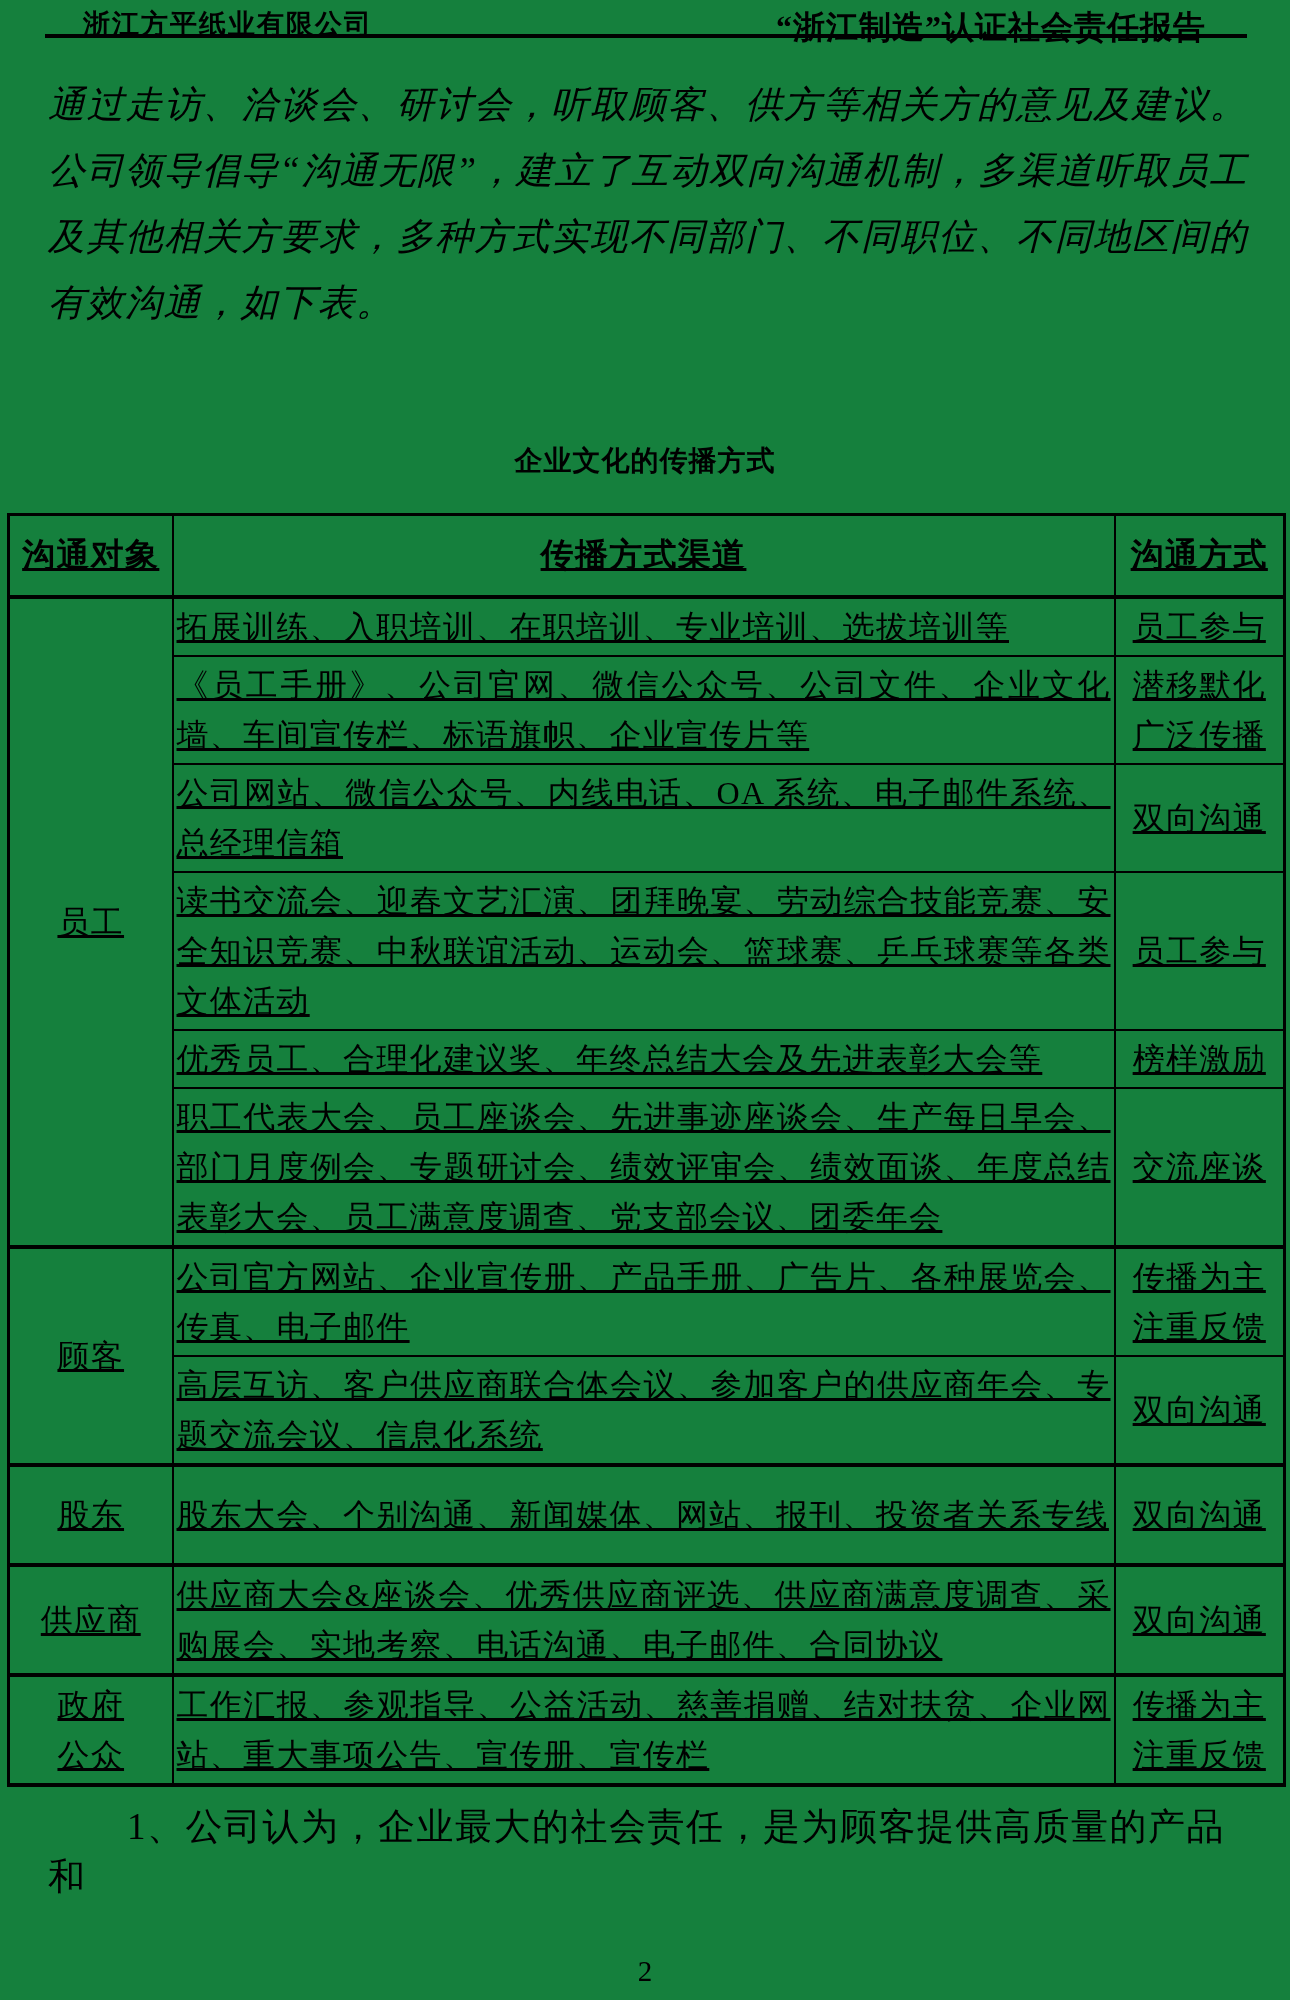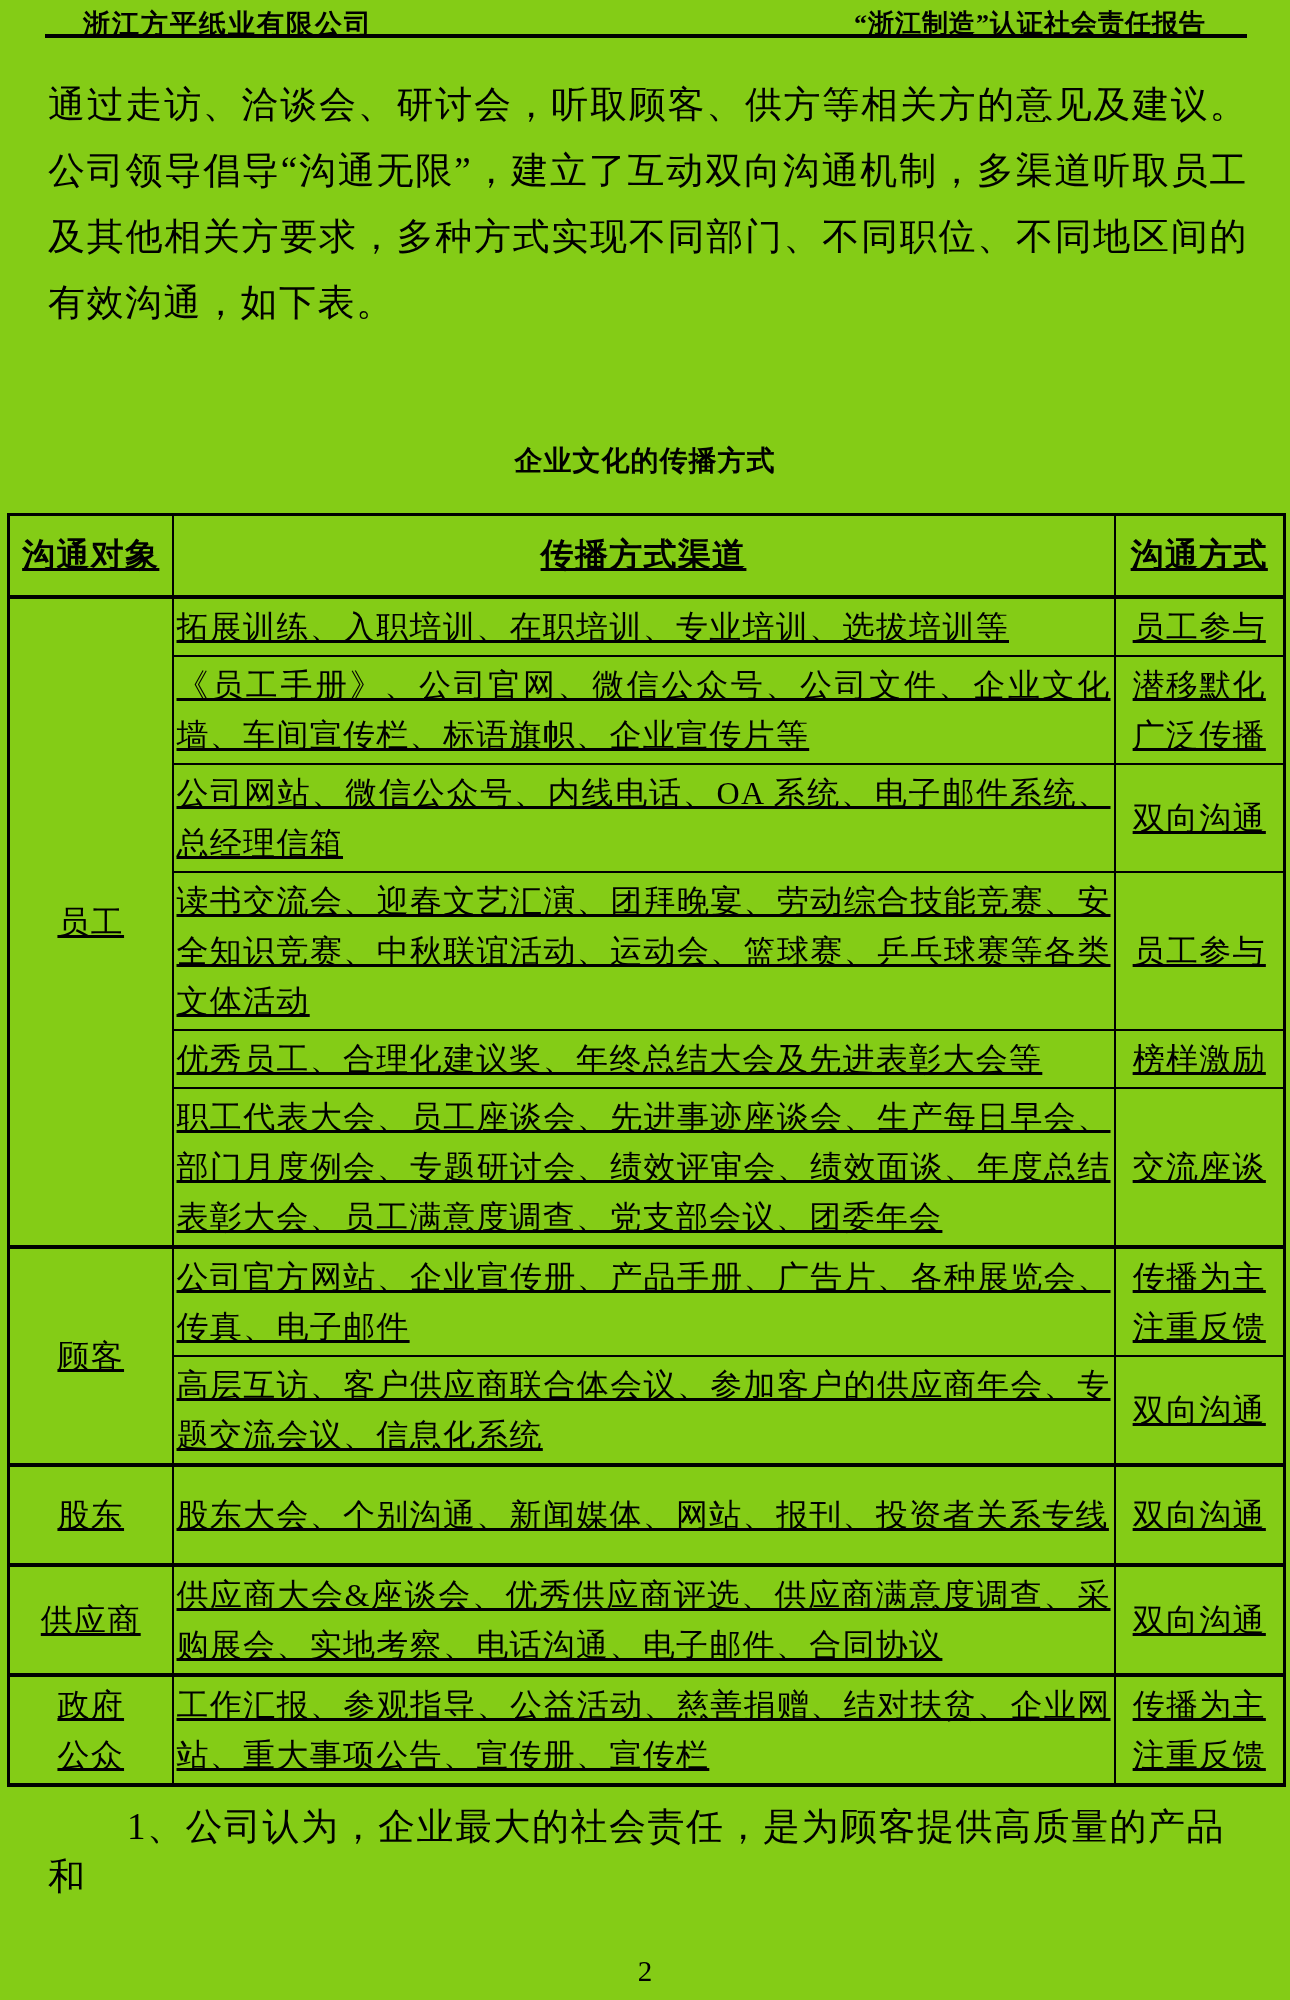--- a/index.html
+++ b/index.html
@@ -1,26 +1,26 @@
 <!DOCTYPE html>
 <html><head>
 <meta charset="utf-8">
 <style>
   html,body{margin:0;padding:0;background:#fff;}
   .page{
-    position:relative;width:1290px;height:2000px;background:#84cc16;
+    position:relative;width:1290px;height:2000px;background:#15803d;
     font-family:"Liberation Serif","DejaVu Serif",serif;color:#000;
     overflow:hidden;
   }
   .hdr-left{position:absolute;left:83px;top:6px;font-size:27px;font-weight:bold;letter-spacing:2px;}
-  .hdr-right{position:absolute;right:84px;top:6px;font-size:26px;font-weight:bold;letter-spacing:1px;}
+  .hdr-right{position:absolute;right:84px;top:6px;font-size:32px;font-weight:bold;letter-spacing:1px;}
   .hdr-rule{position:absolute;left:45px;top:34px;width:1202px;height:4px;background:#000;}
   .intro{
     position:absolute;left:48px;top:72px;width:1200px;
-    font-size:37px;line-height:66px;letter-spacing:1.5px;text-align:justify;
+    font-size:37px;line-height:66px;letter-spacing:1.5px;text-align:justify;font-style:italic;
   }
   .tbl-title{
     position:absolute;left:0;top:442px;width:100%;text-align:center;
     font-size:28px;font-weight:bold;letter-spacing:1px;
   }
   table.comm{
     position:absolute;left:7px;top:513px;width:1276px;
     border-collapse:collapse;table-layout:fixed;
     font-size:32px;letter-spacing:1.3px;color:#000;
     border:3px solid #000;border-bottom-width:4px;

